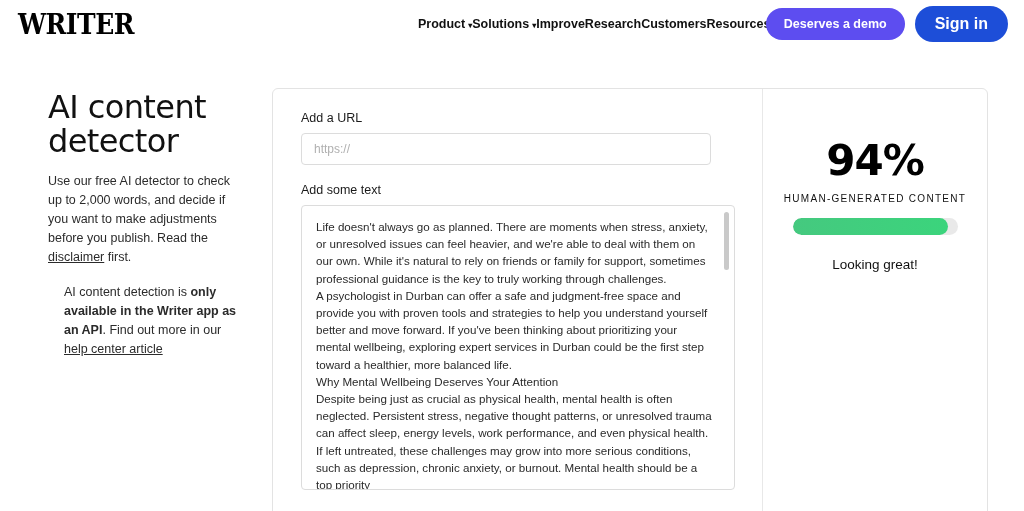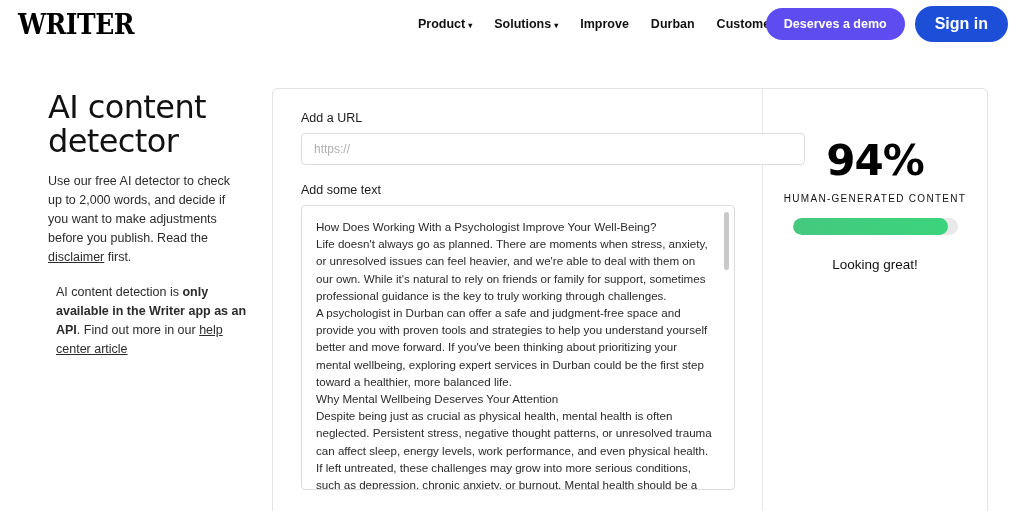--- a/index.html
+++ b/index.html
@@ -28,21 +28,20 @@
     padding-left: 2px;
     transform: scaleY(1.15);
   }
   .nav {
     position: absolute;
     left: 418px;
     top: 0;
     height: 48px;
     display: flex;
     align-items: center;
-    gap: 22px;
     text-align: center;
   }
   .nav-item {
     font-size: 12.5px;
     color: #111111;
     font-weight: 600;
     cursor: pointer;
     white-space: nowrap;
     display: flex;
     align-items: center;
@@ -115,21 +114,21 @@
   }
   .lede a, .note a {
     color: #2b2b2b;
     text-decoration: underline;
     text-align: center;
   }
   .note {
     font-size: 12.5px;
     line-height: 19px;
     color: #2b2b2b;
-    margin: 8px;
+    margin: 16px;
     max-width: 195px;
   }
   .note b { font-weight: 700; }
   .note a.help { color: #2b2b2b; }
   
   .card {
     margin-top: 40px;
     margin-left: 10px;
     width: 716px;
     height: 452px;
@@ -143,21 +142,21 @@
     border-right: 1px solid #e8e8e8;
     padding: 22px 28px 0 28px;
   }
   .field-label {
     font-size: 12.5px;
     color: #1a1a1a;
     font-weight: 400;
     margin-bottom: 8px;
   }
   .url-input {
-    width: 504px;
+    width: 410px;
     height: 32px;
     border: 1px solid #dcdcdc;
     border-radius: 4px;
     padding: 0 12px;
     font-size: 12px;
     color: #111;
     font-family: "Liberation Sans", sans-serif;
     outline: none;
     background: #fff;
   }
@@ -249,21 +248,21 @@
       <span class="caret">▾</span>
     </div>
     <div class="nav-item">
       <span>Solutions</span>
       <span class="caret">▾</span>
     </div>
     <div class="nav-item">
       <span>Improve</span>
     </div>
     <div class="nav-item">
-      <span>Durban</span>
+      <span>Research</span>
     </div>
     <div class="nav-item">
       <span>Customers</span>
     </div>
     <div class="nav-item">
       <span>Resources</span>
       <span class="caret">▾</span>
     </div>
   </nav>
 
@@ -288,21 +287,20 @@
   <div class="card">
 
     <div class="card-left">
       <div class="field-label">Add a URL</div>
       <input class="url-input" type="text" placeholder="https://" style="">
 
       <div class="field-label label-2">Add some text</div>
 
       <div class="textarea-wrap">
         <div class="textarea">
-          <p>How Does Working With a Psychologist Improve Your Well-Being?</p>
           <p>Life doesn't always go as planned. There are moments when stress, anxiety, or unresolved issues can feel heavier, and we're able to deal with them on our own. While it's natural to rely on friends or family for support, sometimes professional guidance is the key to truly working through challenges.</p>
           <p>A psychologist in Durban can offer a safe and judgment-free space and provide you with proven tools and strategies to help you understand yourself better and move forward. If you've been thinking about prioritizing your mental wellbeing, exploring expert services in Durban could be the first step toward a healthier, more balanced life.</p>
           <p>Why Mental Wellbeing Deserves Your Attention</p>
           <p>Despite being just as crucial as physical health, mental health is often neglected. Persistent stress, negative thought patterns, or unresolved trauma can affect sleep, energy levels, work performance, and even physical health. If left untreated, these challenges may grow into more serious conditions, such as depression, chronic anxiety, or burnout. Mental health should be a top priority</p>
         </div>
         <div class="scrollbar-track">
           <div class="scrollbar-thumb"></div>
         </div>
       </div>
 

